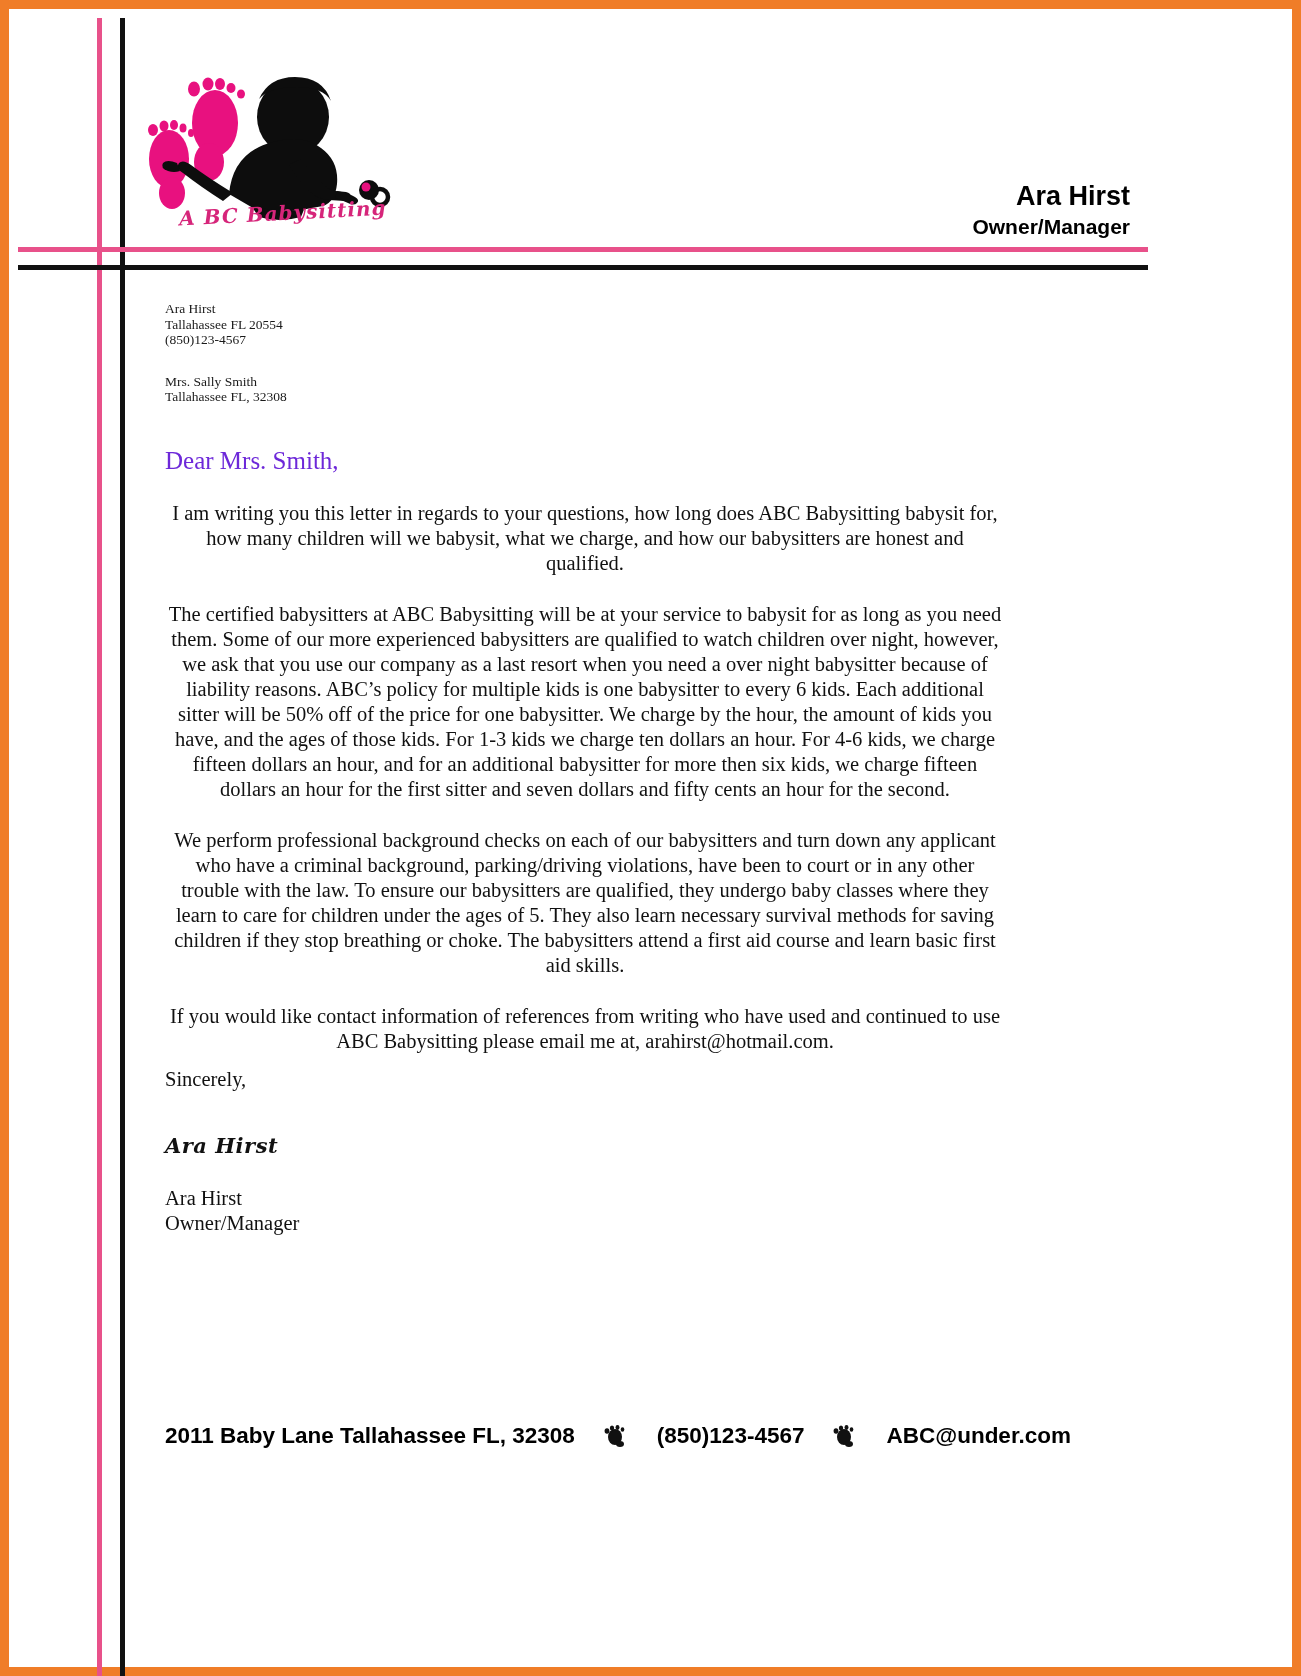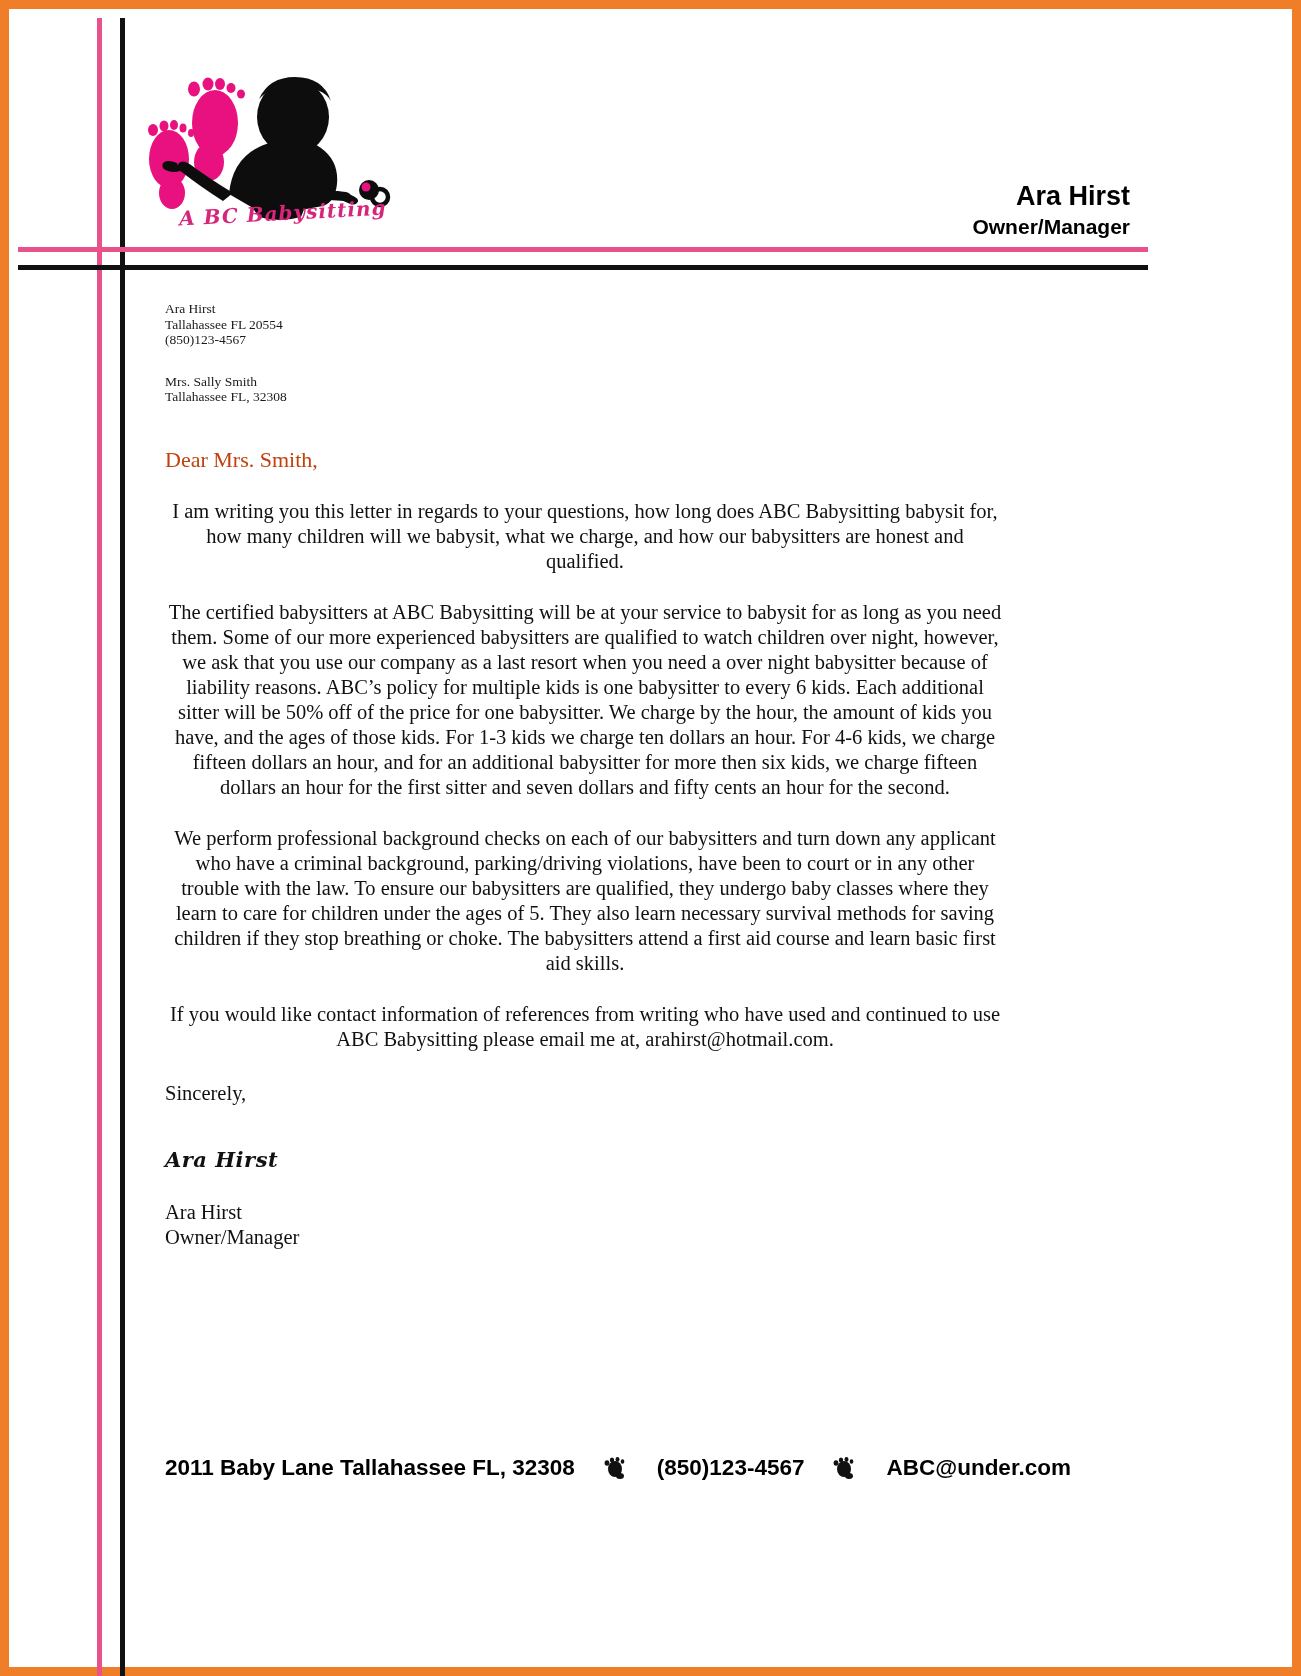--- a/index.html
+++ b/index.html
@@ -124,32 +124,32 @@
     font-family: "Liberation Serif", serif;
     font-size: 13.5px;
     line-height: 1.15;
     color: #1a1a1a;
   }
   .addr-block .line { white-space: nowrap; }
   .addr-gap { height: 26px; }
 
   .salutation {
     margin-top: 42px;
-    font-size: 22px;
-    color: #c2410c;
+    font-size: 25px;
+    color: #6d28d9;
   }
   .para {
     margin-top: 26px;
     font-size: 20.5px;
     line-height: 1.22;
     color: #111111;
     text-align: center;
   }
   .closing {
-    margin-top: 30px;
+    margin-top: 14px;
     font-size: 20.5px;
     color: #111111;
   }
   .signature {
     margin-top: 42px;
     font-family: "DejaVu Serif", serif;
     font-style: italic;
     font-weight: bold;
     font-size: 21px;
     color: #111111;
@@ -169,21 +169,20 @@
     top: 1414px;
     width: 990px;
     display: flex;
     align-items: center;
     gap: 20px;
     font-family: "Liberation Sans", sans-serif;
     font-size: 22.5px;
     font-weight: bold;
     color: #000000;
     white-space: nowrap;
-    margin-top: 32px;
   }
   .footer-sep {
     display: inline-flex;
     align-items: center;
     margin: 0 8px;
   }
 </style>
 </head>
 <body>
 

